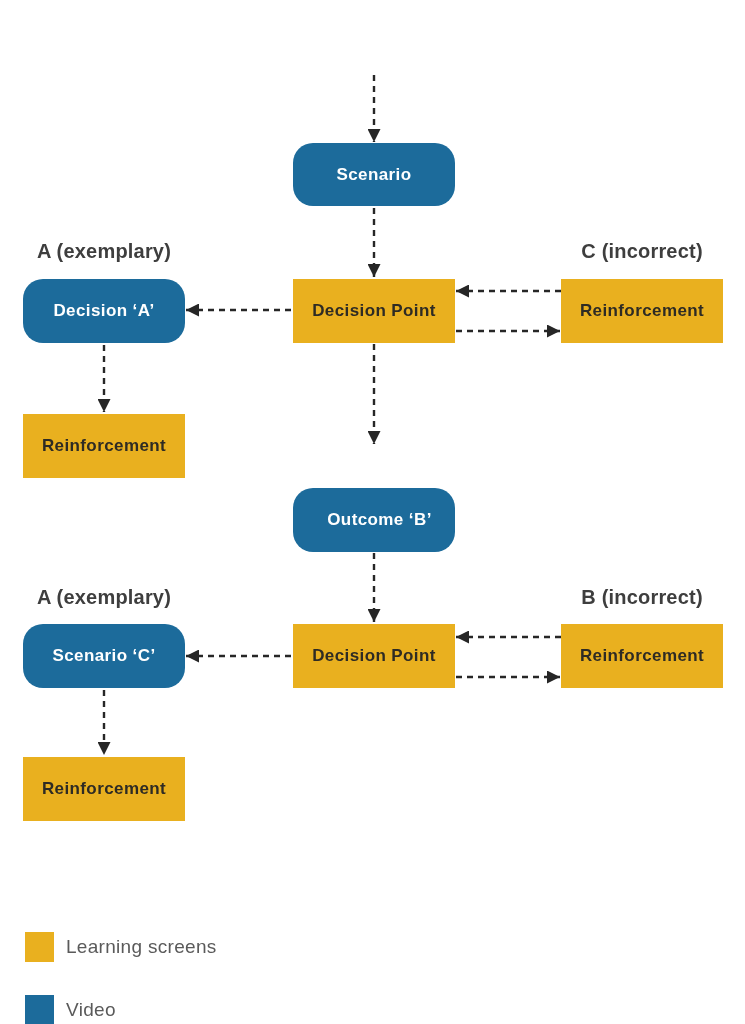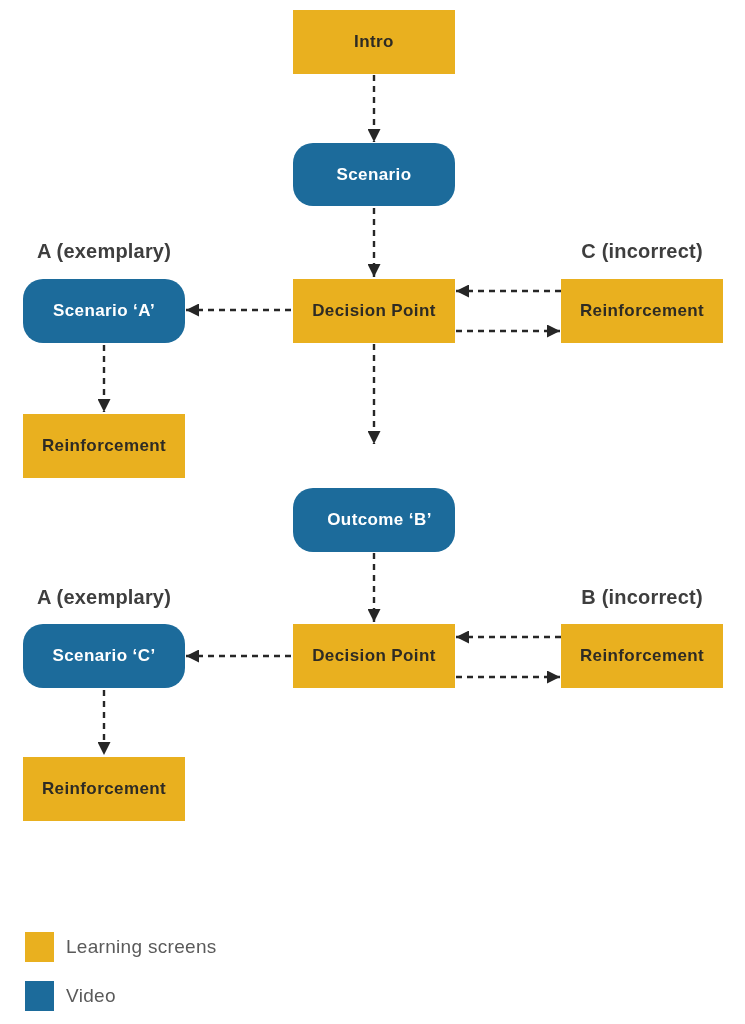--- a/index.html
+++ b/index.html
@@ -54,21 +54,21 @@
     letter-spacing: 0.2px;
     color: var(--label-text, #3E3E3E);
     text-align: center;
   }
   .legend {
     position: absolute;
     left: 25px;
     top: 932px;
     display: flex;
     flex-direction: column;
-    gap: 19px;
+    gap: 33px;
   }
   .legend-row {
     display: flex;
     align-items: center;
     gap: 12px;
     height: 30px;
   }
   .swatch {
     width: 29px;
     height: 30px;
@@ -100,29 +100,28 @@
     <line class="conn" x1="456" y1="331" x2="560" y2="331" marker-end="url(#ah)"></line>
     <line class="conn" x1="374" y1="344" x2="374" y2="444" marker-end="url(#ah)"></line>
     <line class="conn" x1="104" y1="345" x2="104" y2="412" marker-end="url(#ah)"></line>
     <line class="conn" x1="374" y1="553" x2="374" y2="622" marker-end="url(#ah)"></line>
     <line class="conn" x1="291" y1="656" x2="186" y2="656" marker-end="url(#ah)"></line>
     <line class="conn" x1="561" y1="637" x2="456" y2="637" marker-end="url(#ah)"></line>
     <line class="conn" x1="456" y1="677" x2="560" y2="677" marker-end="url(#ah)"></line>
     <line class="conn" x1="104" y1="690" x2="104" y2="755" marker-end="url(#ah)"></line>
   </svg>
 
-  <div class="node yellow" style="left:293px; top:10px;">Intro</div>
 
   <div class="node blue" style="left:293px; top:143px; height:63px;">Scenario</div>
 
   <div class="branch-label" style="left:-6px; top:240px;">A (exemplary)</div>
 
   <div class="branch-label" style="left:532px; top:240px;">C (incorrect)</div>
 
-  <div class="node blue" style="left:23px; top:279px;">Scenario ‘A’</div>
+  <div class="node blue" style="left:23px; top:279px;">Decision ‘A’</div>
 
   <div class="node yellow" style="left:293px; top:279px;">Decision Point</div>
 
   <div class="node yellow" style="left:561px; top:279px;">Reinforcement</div>
 
   <div class="node yellow" style="left:23px; top:414px;">Reinforcement</div>
 
 
   <div class="node blue" style="left:293px; top:488px;padding-left:11px;">Outcome ‘B’</div>
 

